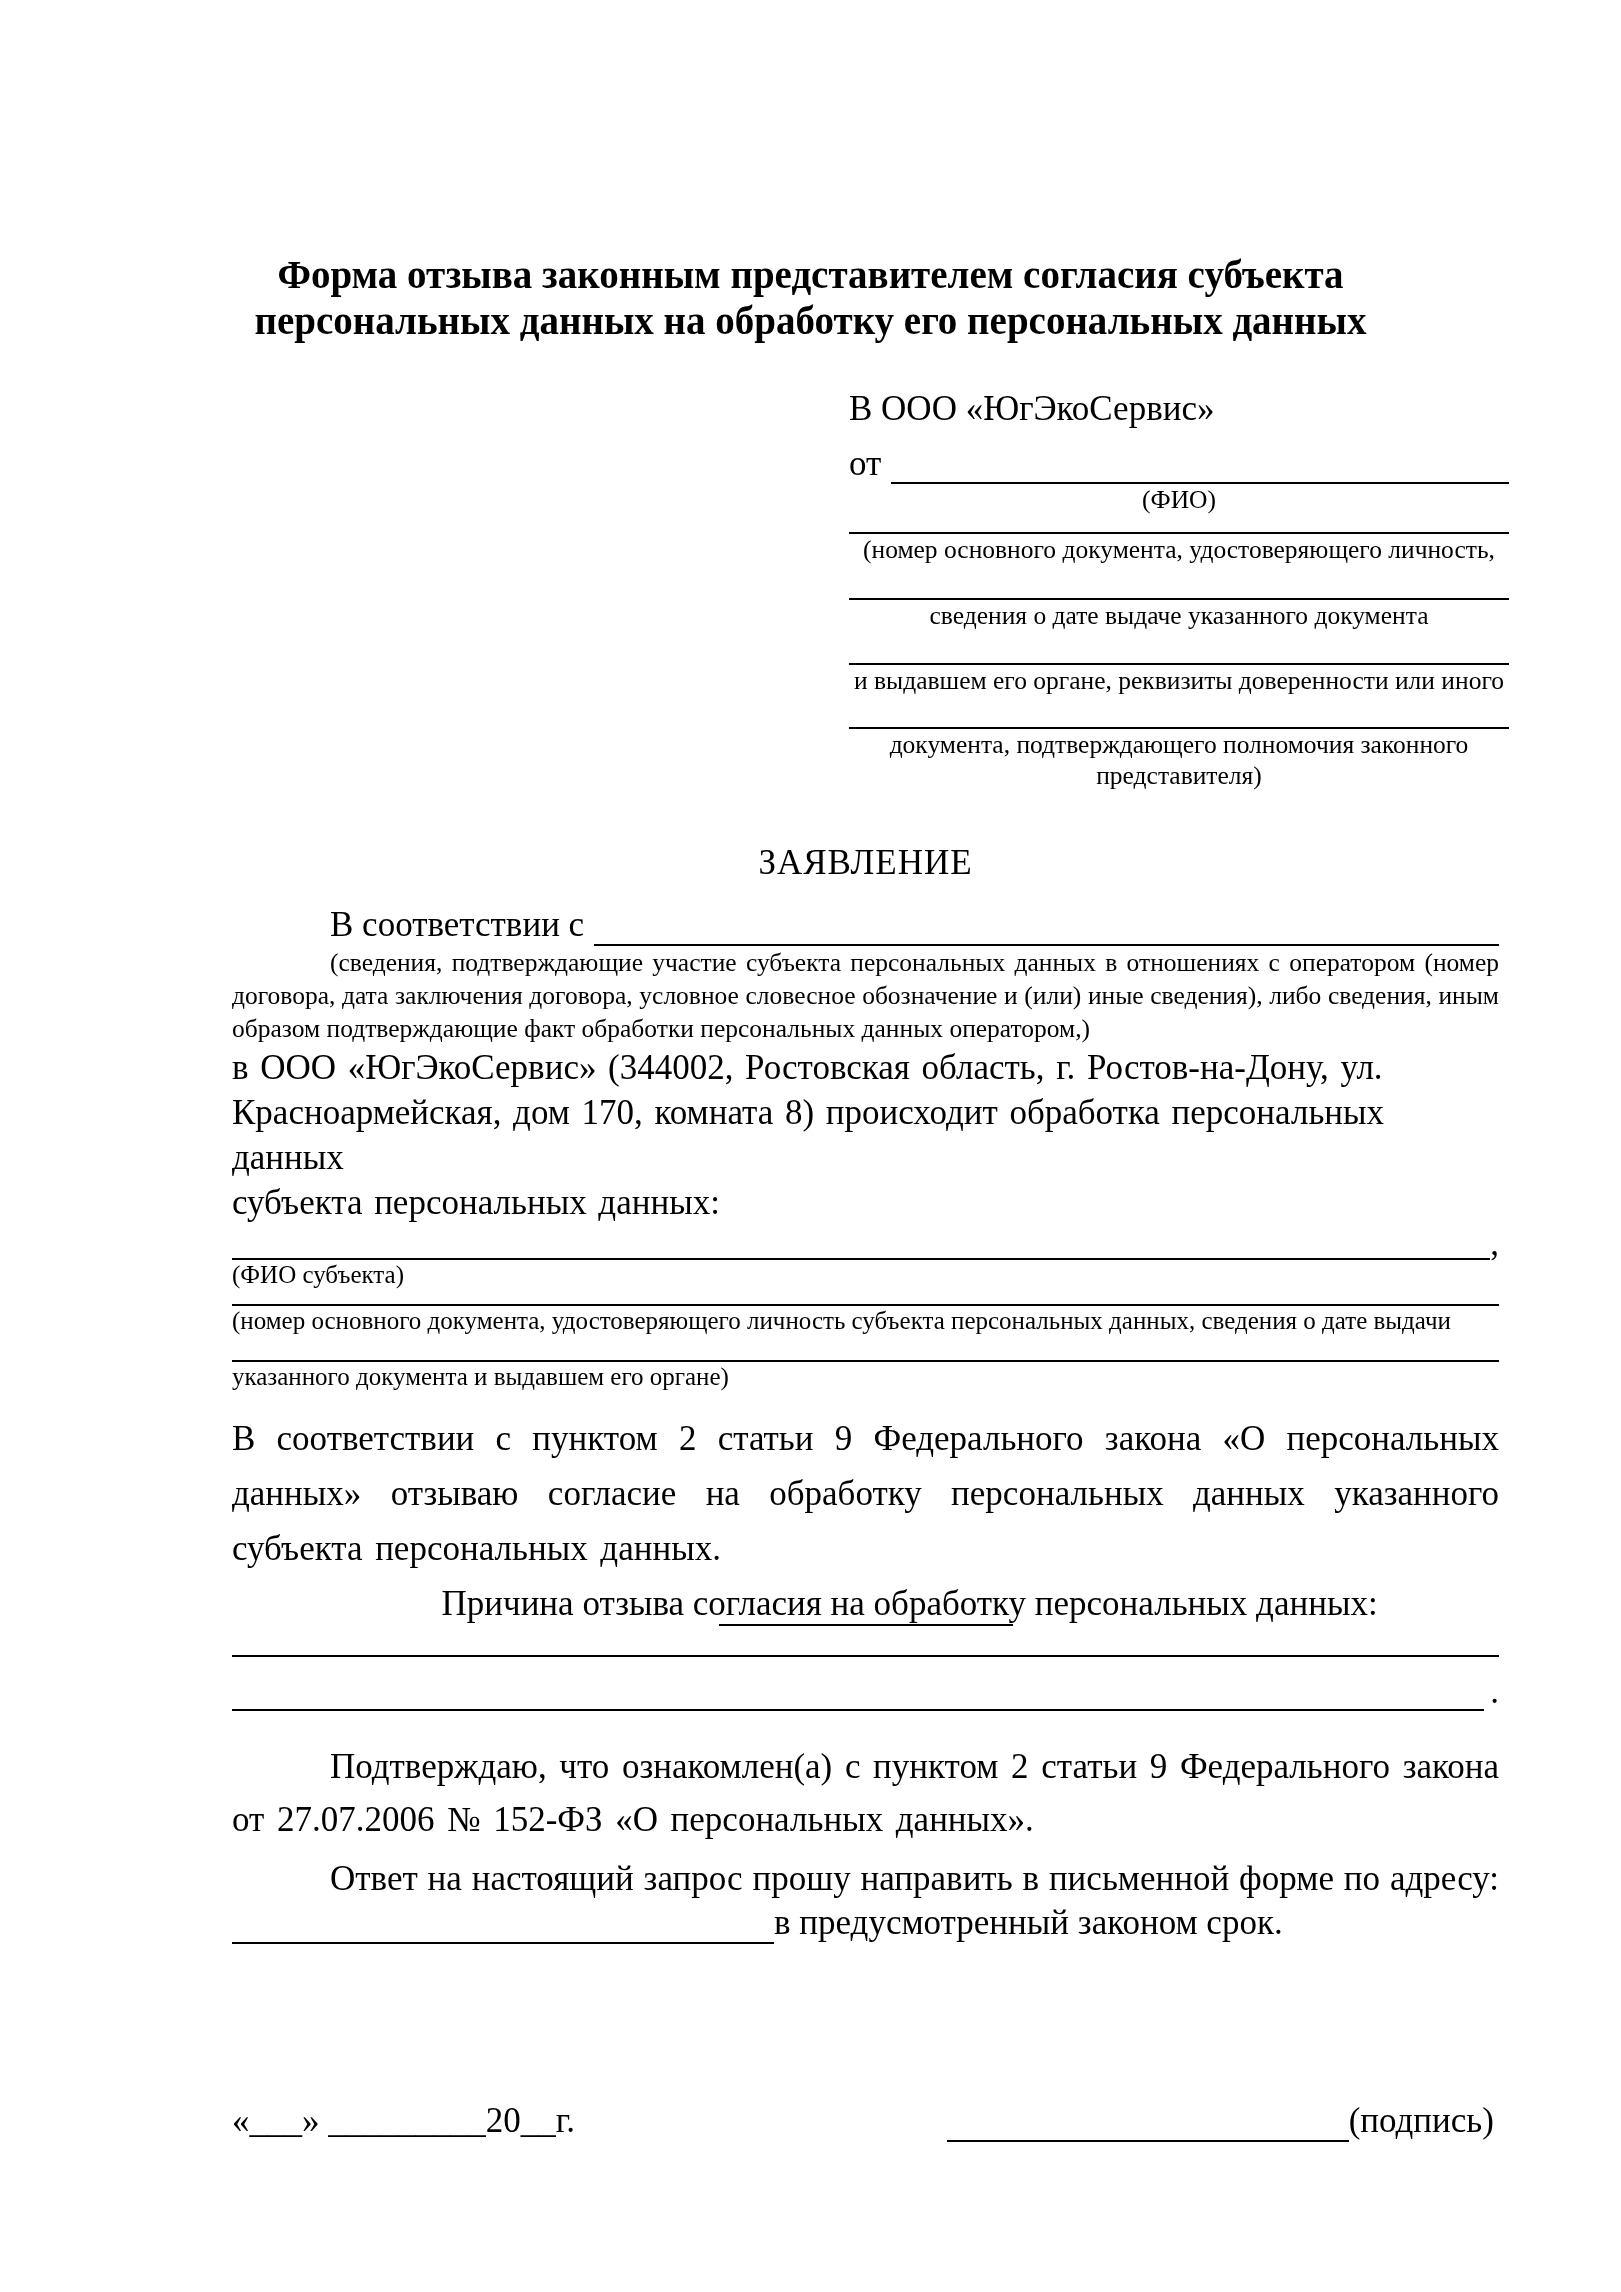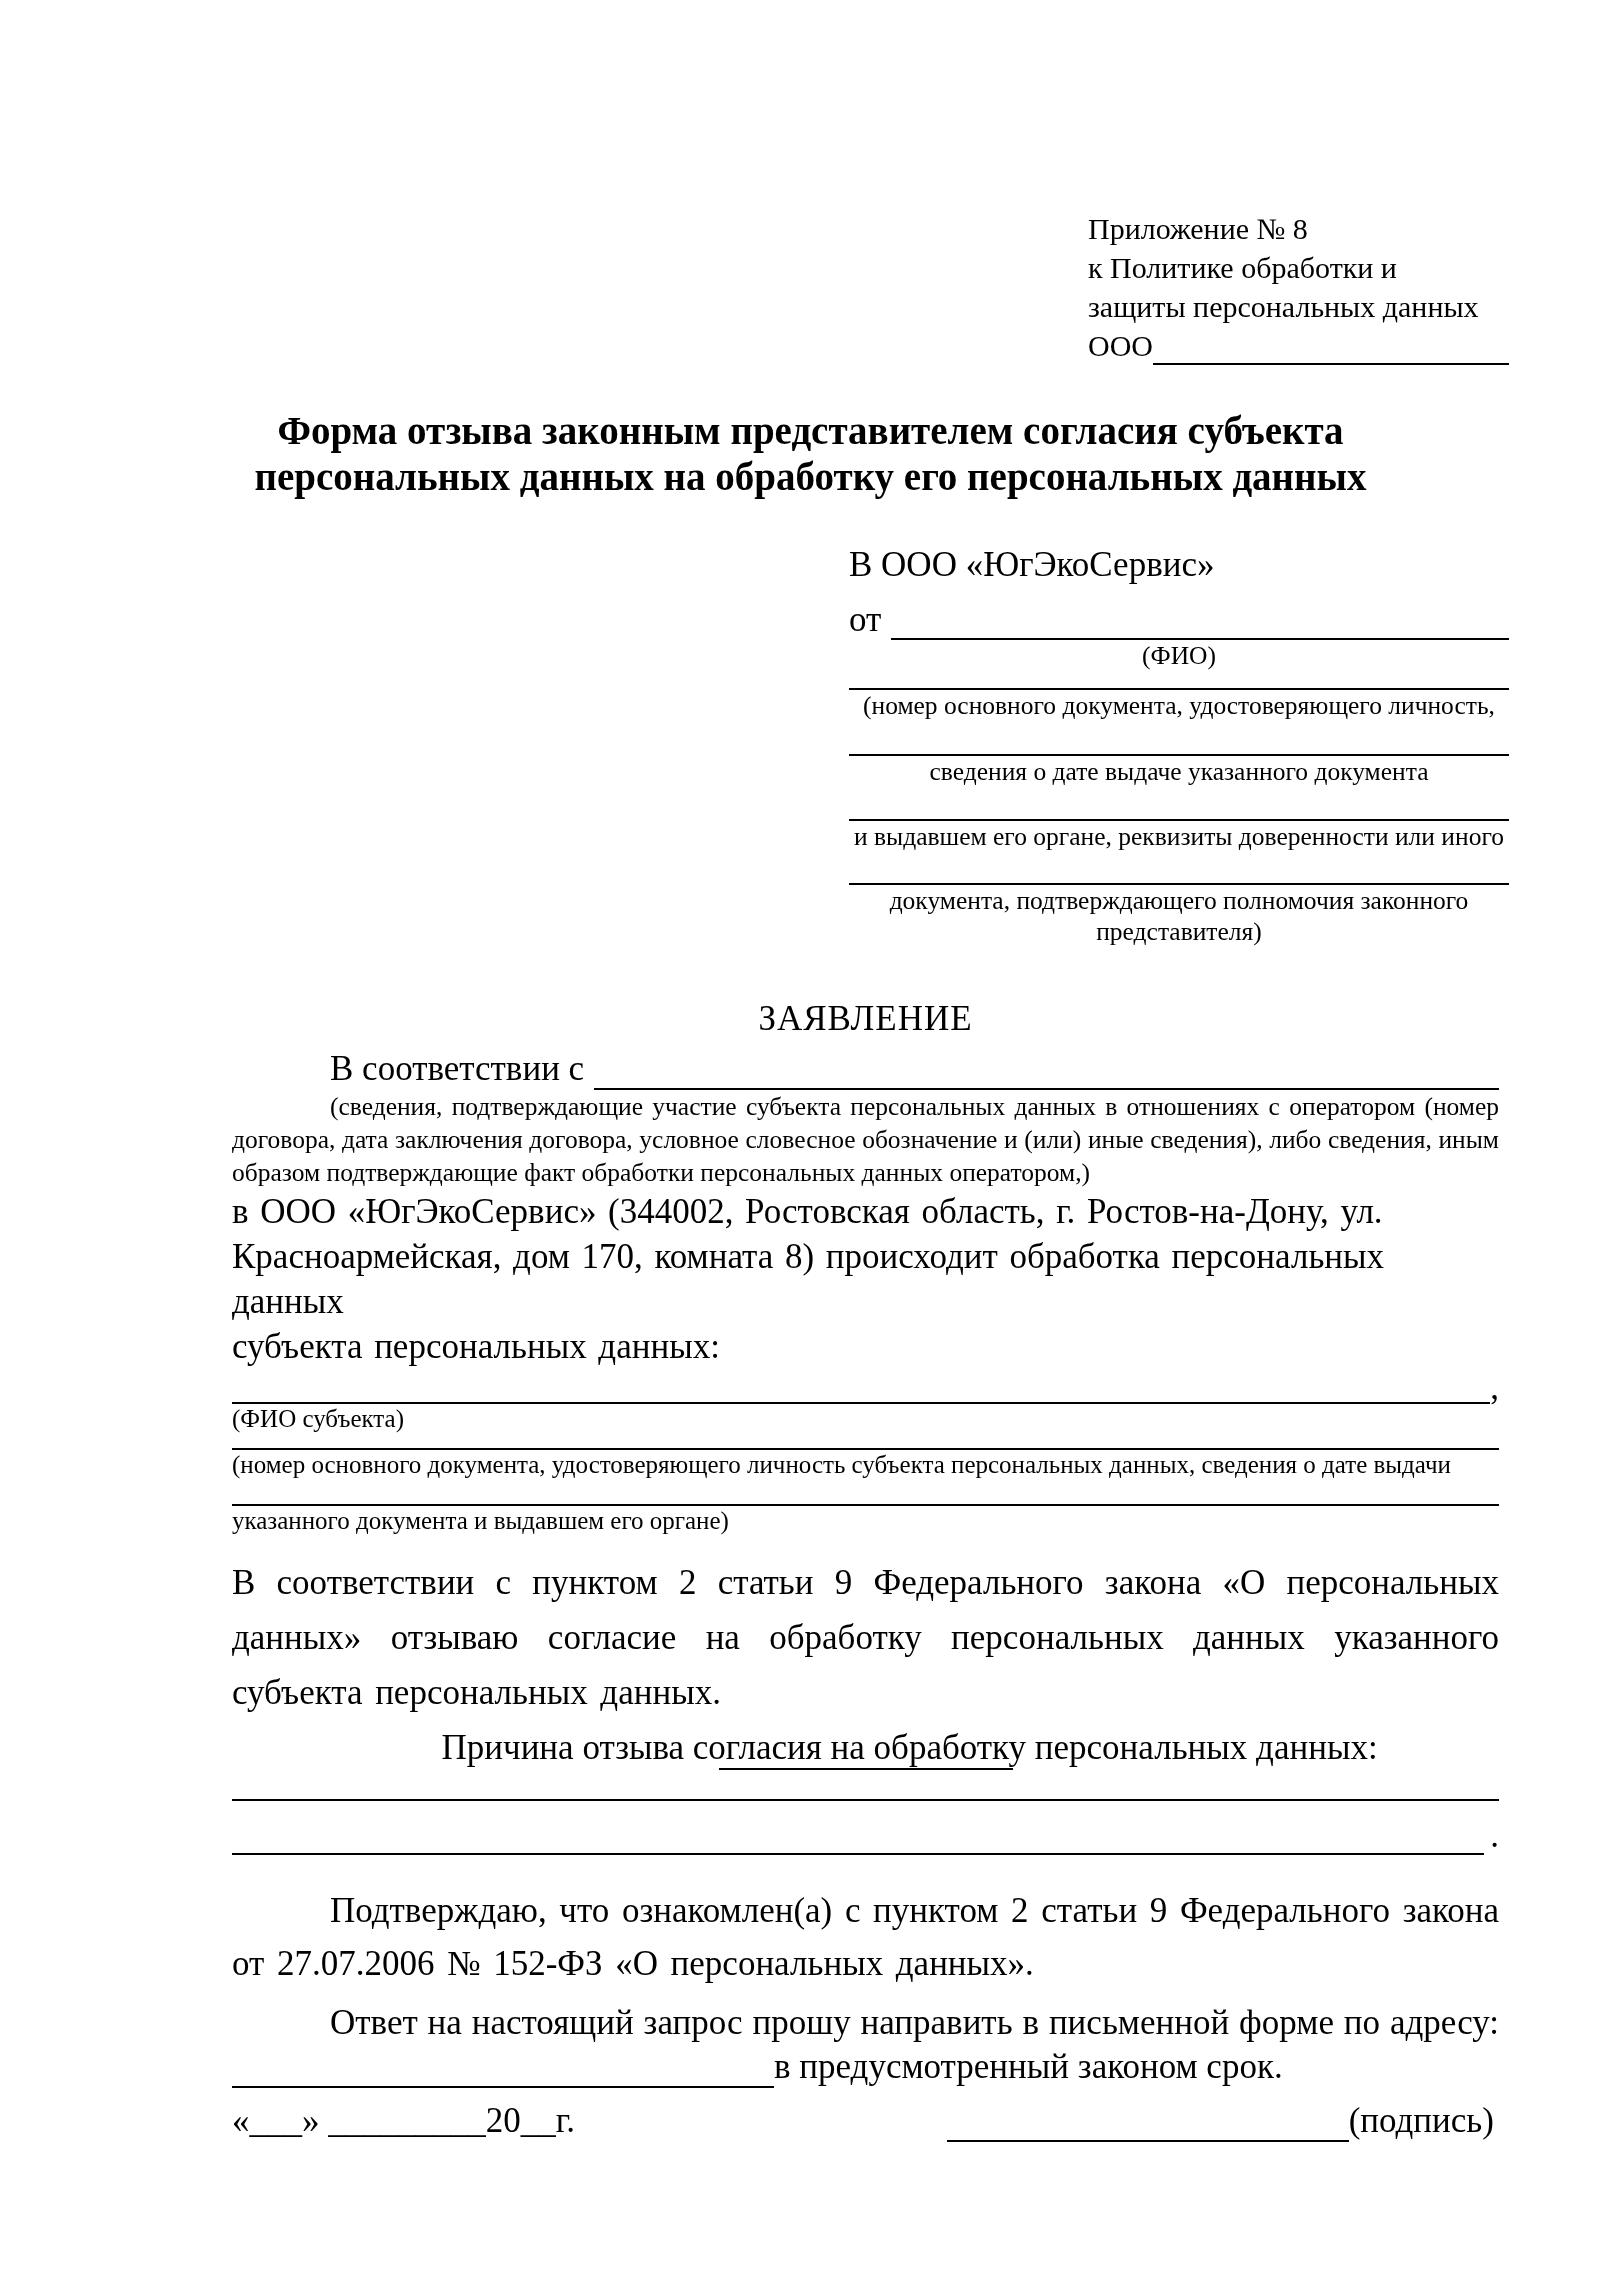--- a/index.html
+++ b/index.html
@@ -26,21 +26,21 @@
   .addr{margin-left:849px;margin-right:112px;}
   .addr-to{margin-top:43px;line-height:43px;}
   .from-row{margin-top:13.7px;display:flex;align-items:flex-end;line-height:40px;}
   .from-row .lbl{padding-right:9.8px;}
   .cap{font-size:25.5px;line-height:31px;text-align:center;}
   .blank{border-bottom:2.9px solid #000;}
   .b1{height:17.6px}.b2{height:33px}.b3{height:32px}.b4{height:31px}
   
   .col{margin-left:232px;margin-right:122px;}
   .heading{margin-top:49px;text-align:center;line-height:45px;letter-spacing:1px;}
-  .intro-row{margin-top:6px;display:flex;align-items:flex-end;line-height:43px;}
+  .intro-row{margin-top:18px;display:flex;align-items:flex-end;line-height:43px;}
   .intro-row .lbl{padding-left:98px;padding-right:9.8px;white-space:nowrap;}
   .fine{font-size:25.5px;line-height:33px;text-align:justify;text-indent:98px;}
   .op-line{line-height:45px;word-spacing:2.9px;}
   .subject-row{display:flex;align-items:flex-end;height:35px;line-height:33px;}
   .g2-b1{height:14.7px}.g2-b2{height:25.5px}
   .cap30{font-size:25px;line-height:29px;text-align:left;}
   .just{text-align:justify;word-spacing:3.9px;}
   .withdraw{margin-top:19.6px;line-height:55px;font-family:Liberation Serif, serif;}
   .reason-row{margin-top:7.8px;display:flex;align-items:center;line-height:40px;flex-direction:column;}
   .reason-row .lbl{padding-left:98px;padding-right:9.8px;white-space:nowrap;}
@@ -55,29 +55,20 @@
   
   .sig-row{position:absolute;left:232px;right:127px;top:2099px;display:flex;justify-content:space-between;align-items:flex-end;line-height:43px;gap:24px;}
   .sig-right{display:flex;align-items:flex-end;}
   .sig-right .uline{flex:0 0 402px;min-width:0;}
 </style>
 </head>
 <body>
 
 <div class="page">
 
-  <div class="apdx">
-    <div class="apdx-line">Приложение № 8</div>
-    <div class="apdx-line">к Политике обработки и</div>
-    <div class="apdx-line">защиты персональных данных</div>
-    <div class="ooo-row">
-      <span>ООО</span>
-      <span class="uline"></span>
-    </div>
-  </div>
 
   <div class="title">
     <div>Форма отзыва законным представителем согласия субъекта</div>
     <div>персональных данных на обработку его персональных данных</div>
   </div>
 
   <div class="addr">
     <div class="addr-to">В ООО «ЮгЭкоСервис»</div>
     <div class="from-row">
       <span class="lbl">от</span>

